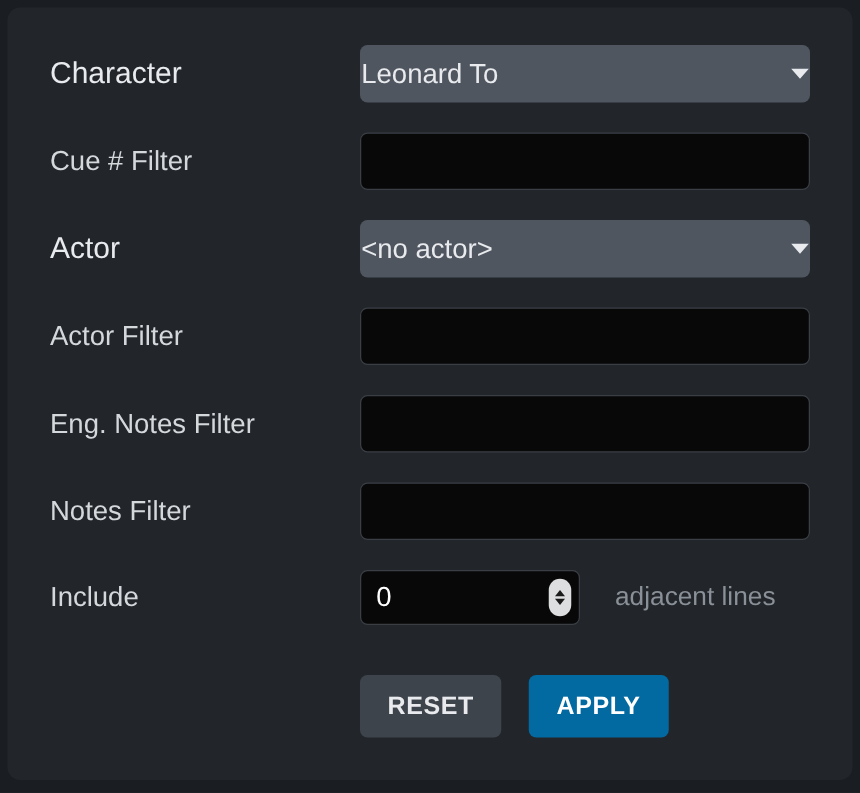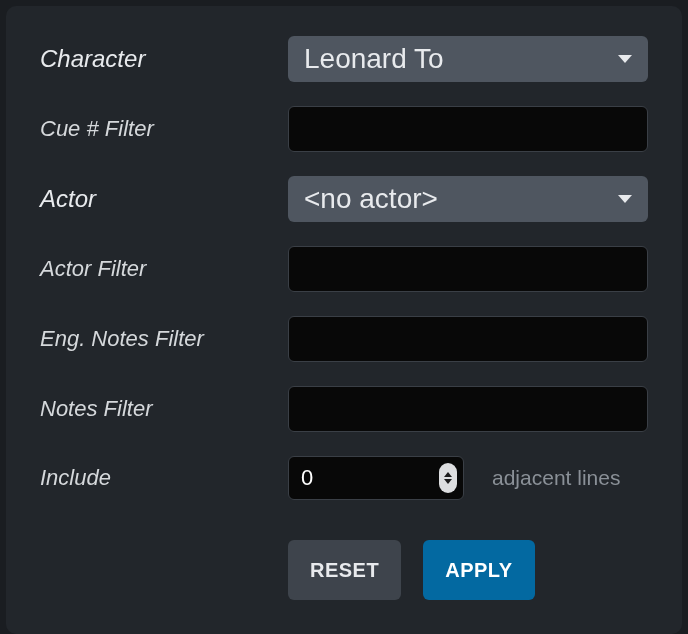--- a/index.html
+++ b/index.html
@@ -20,39 +20,38 @@
   .row {
     display: flex;
     align-items: center;
     margin-bottom: 24px;
   }
   .label {
     width: 248px;
     color: #e8eaed;
     font-size: 24px;
     font-weight: 400;
-    font-style: italic;
   }
   .label-light {
     color: #d5d8db;
     font-size: 22px;
     font-weight: 400;
   }
   .select {
     flex: 1;
     height: 46px;
     background: #4f5660;
     border: none;
     border-radius: 6px;
     display: flex;
     align-items: center;
     justify-content: space-between;
-    padding: 0 16px;
+    padding: 0 1px;
     color: #e8eaed;
-    font-size: 28px;
+    font-size: 22px;
     cursor: pointer;
   }
   .select .chev {
     width: 0; height: 0;
     border-left: 7px solid transparent;
     border-right: 7px solid transparent;
     border-top: 8px solid #e8eaed;
   }
   .text-field {
     flex: 1;
@@ -112,21 +111,21 @@
     font-size: 21px;
     margin-left: 28px;
   }
   .btn-row {
     display: flex;
     gap: 22px;
     margin-top: 40px;
     padding-left: 248px;
   }
   .btn {
-    height: 60px;
+    height: 50px;
     border-radius: 6px;
     border: none;
     font-size: 20px;
     font-weight: 700;
     letter-spacing: 0.5px;
     padding: 0 22px;
     cursor: pointer;
   }
   .btn-reset { background: #3e444c; color: #e8eaed; }
   .btn-apply { background: #0369a1; color: #ffffff; }

